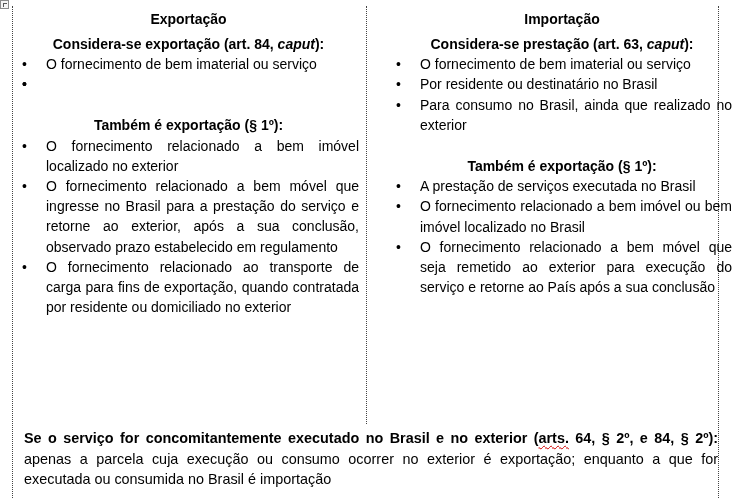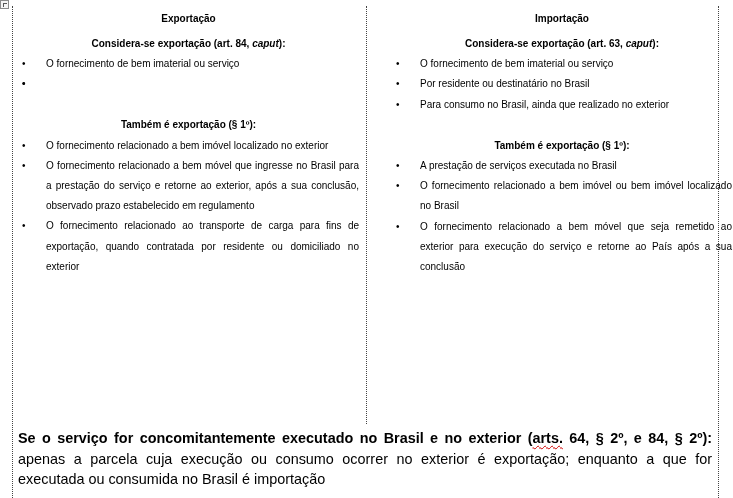--- a/index.html
+++ b/index.html
@@ -19,37 +19,37 @@
   .vline {
     position:absolute; top:6px; width:0;
     border-left:1px dotted #444;
   }
   .vl-left { left:12px; height:492px; }
   .vl-mid { left:366px; height:418px; }
   .vl-right { left:718px; height:492px; }
 
   .col {
     position:absolute; top:8px; box-sizing:border-box;
-    font-size:10px; line-height:20.2px;
+    font-size:14px; line-height:20.2px;
   }
   .col-left { left:18px; width:341px; }
   .col-right { left:360px; width:340px;margin-left:32px; }
 
   .col-title {
     text-align:center; font-weight:bold; margin:0 0 4px 0; height:22px; line-height:22px;
   }
   .sec-head { font-weight:bold; margin:0;text-align:center; }
   .sec-head i { font-style:italic; }
   ul.blist { list-style:none; margin:0; padding:0; }
   ul.blist li { position:relative; padding-left:28px; text-align:justify; text-align-last:left; }
   ul.blist li .bullet { position:absolute; left:4px; top:0; }
   .gap { height:41px; }
 
   .bottom {
-    position:absolute; left:18px; top:428px; width:694px;
+    position:absolute; left:24px; top:428px; width:694px;
     font-size:14.4px; line-height:20.5px; text-align:justify;
   }
   .bottom .bh { font-weight:bold; }
   .squiggle {
     text-decoration: underline wavy #d00000;
     text-decoration-thickness:1px;
     text-underline-offset:2px;
   }
 </style>
 </head>
@@ -76,21 +76,21 @@
   <ul class="blist">
     <li><span class="bullet">•</span><span>O fornecimento relacionado a bem imóvel localizado no exterior</span></li>
     <li><span class="bullet">•</span><span>O fornecimento relacionado a bem móvel que ingresse no Brasil para a prestação do serviço e retorne ao exterior, após a sua conclusão, observado prazo estabelecido em regulamento</span></li>
     <li><span class="bullet">•</span><span>O fornecimento relacionado ao transporte de carga para fins de exportação, quando contratada por residente ou domiciliado no exterior</span></li>
   </ul>
 </div>
 
 <div class="col col-right">
   <div class="col-title">Importação</div>
 
-  <div class="sec-head"><span>Considera-se exportação (art. 63, </span><i>caput</i><span>):</span></div>
+  <div class="sec-head"><span>Considera-se prestação (art. 63, </span><i>caput</i><span>):</span></div>
   <ul class="blist">
     <li><span class="bullet">•</span><span>O fornecimento de bem imaterial ou serviço</span></li>
     <li><span class="bullet">•</span><span>Por residente ou destinatário no Brasil</span></li>
     <li><span class="bullet">•</span><span>Para consumo no Brasil, ainda que realizado no exterior</span></li>
   </ul>
 
   <div class="gap" style="height:21px"></div>
 
   <div class="sec-head">Também é exportação (§ 1º):</div>
   <ul class="blist">

